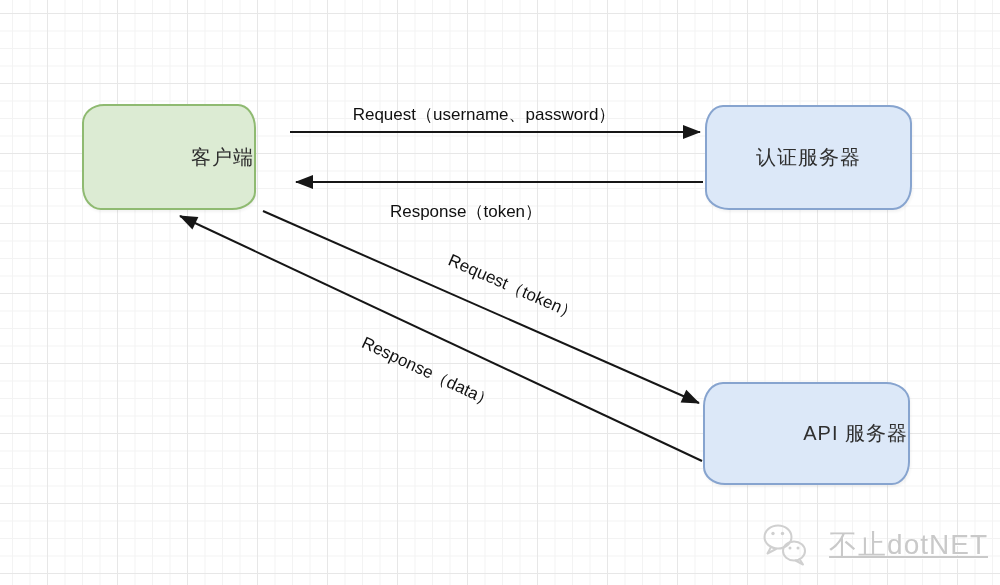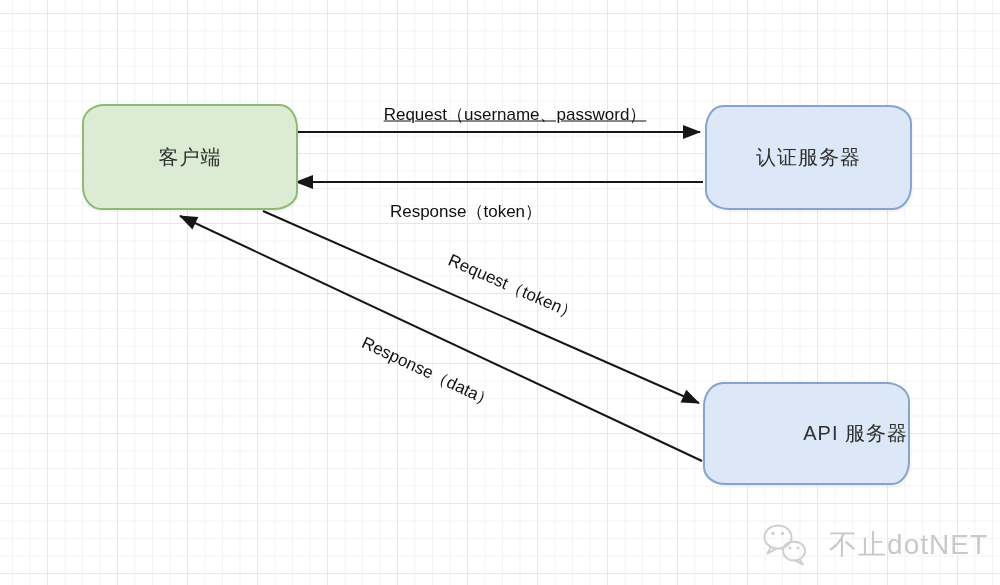--- a/index.html
+++ b/index.html
@@ -37,53 +37,55 @@
     pointer-events: none;
   }
   svg.arrows line { stroke: var(--arrow); stroke-width: 2; }
   .node {
     position: absolute;
     display: flex; align-items: center; justify-content: center;
     font-size: 20px; color: #2f2f2f; letter-spacing: 1px;
     border: 2px solid; box-shadow: 1px 2px 3px rgba(0,0,0,0.05);
   }
   .node-client {
-    left: 82px; top: 104px; width: 216px; height: 106px;
+    left: 82px; top: 104px; width: 174px; height: 106px;
     background: var(--client-fill); border-color: var(--client-border);
     border-radius: 22px 18px 24px 19px / 19px 24px 18px 23px;
+    justify-content: flex-end;
   }
   .node-auth {
     left: 705px; top: 105px; width: 207px; height: 105px;
     background: var(--server-fill); border-color: var(--server-border);
     border-radius: 18px 23px 19px 24px / 23px 18px 24px 19px;
     justify-content: center;
   }
   .node-api {
     left: 703px; top: 382px; width: 207px; height: 103px;
     background: var(--server-fill); border-color: var(--server-border);
     border-radius: 20px 24px 18px 22px / 24px 19px 23px 18px;
     justify-content: flex-end;
   }
   .edge-label {
     position: absolute;
     font-size: 17px; color: var(--label-text); white-space: nowrap;
     transform: translate(-50%, -50%);
   }
   .edge-label.rot { transform-origin: center; }
-  #edge-label-request-credentials { left: 515px; top: 114px; text-decoration: underline; }
+  #edge-label-request-credentials { left: 484px; top: 114px; }
   #edge-label-response-token      { left: 466px; top: 211px; text-align: right; }
   #edge-label-request-token  { left: 513px; top: 287px; transform: translate(-50%,-50%) rotate(23.5deg); }
   #edge-label-response-data  { left: 428px; top: 372px; transform: translate(-50%,-50%) rotate(25deg); }
   .watermark {
     position: absolute; right: 12px; bottom: 17px;
     display: flex; align-items: center; gap: 19px;
     color: var(--watermark);
     font-size: 28px; letter-spacing: 1px;
     text-shadow: 1px 1px 0 #ffffff;
     user-select: none;
+    text-decoration: underline;
   }
   .watermark svg { display: block; }
 </style>
 </head>
 <body>
 
 <div class="stage">
 
   <svg class="arrows" viewBox="0 0 1000 585">
     <defs>

